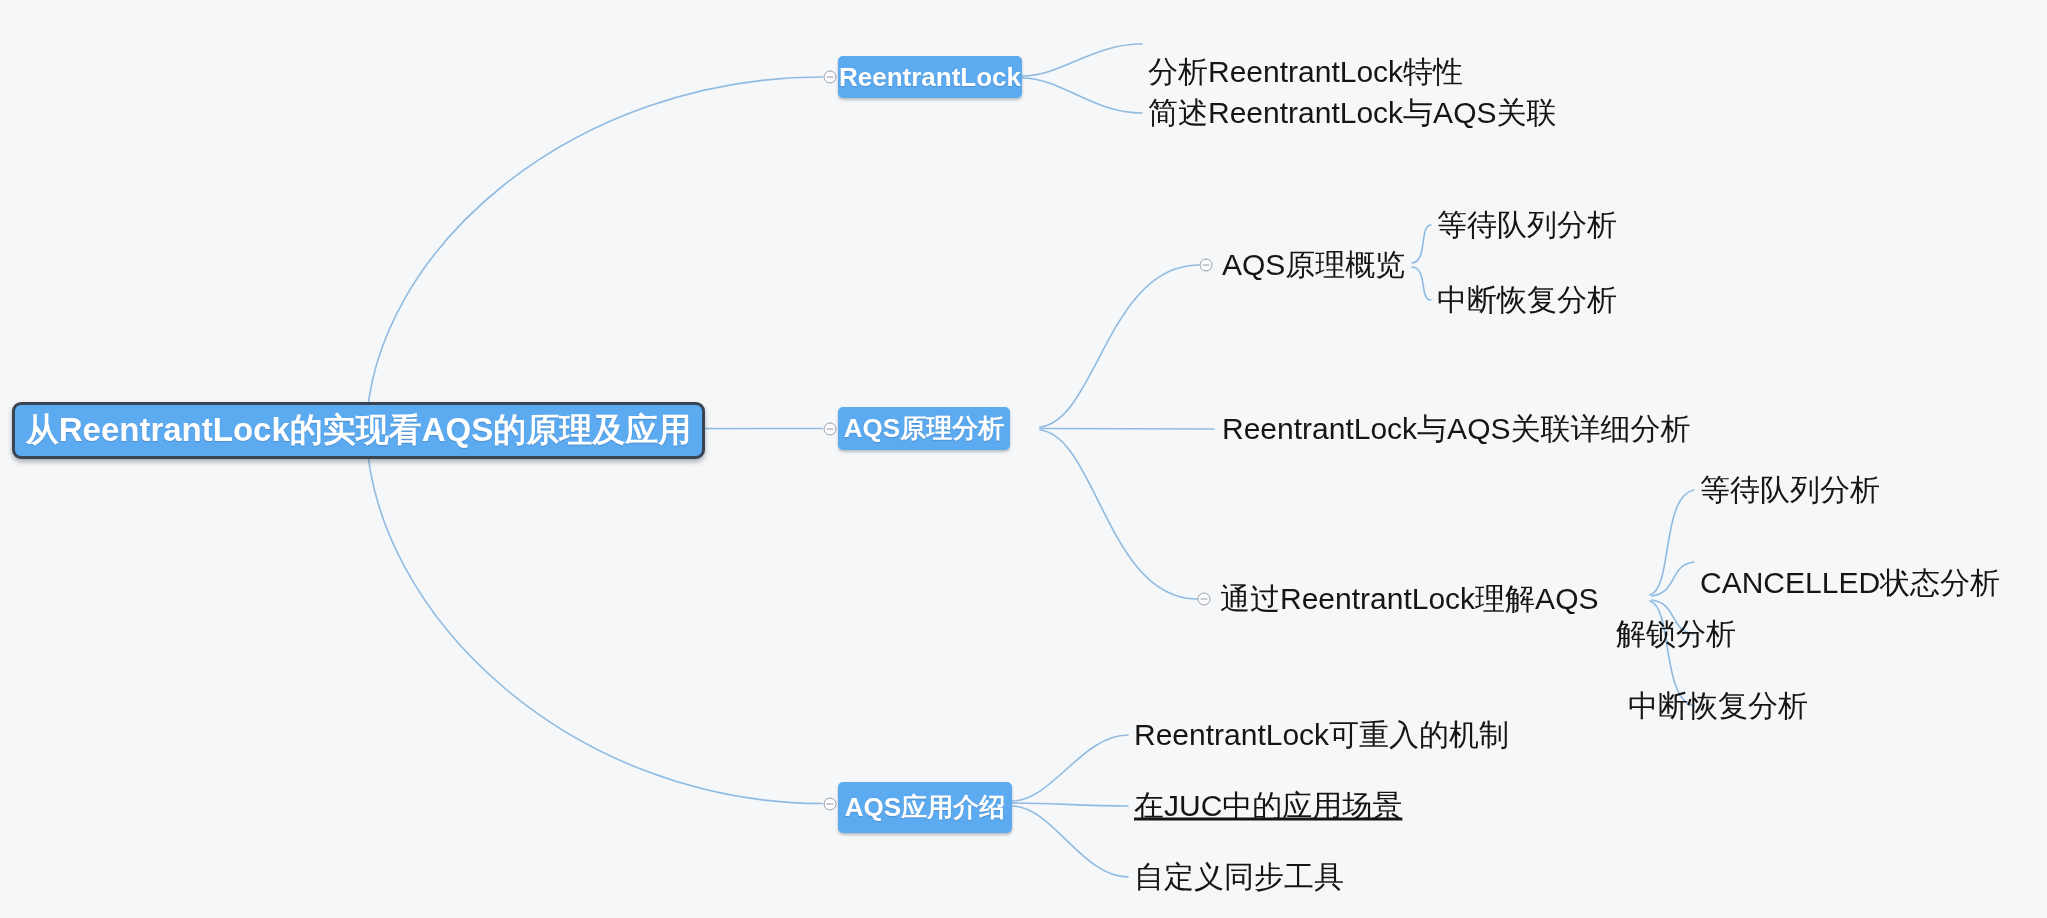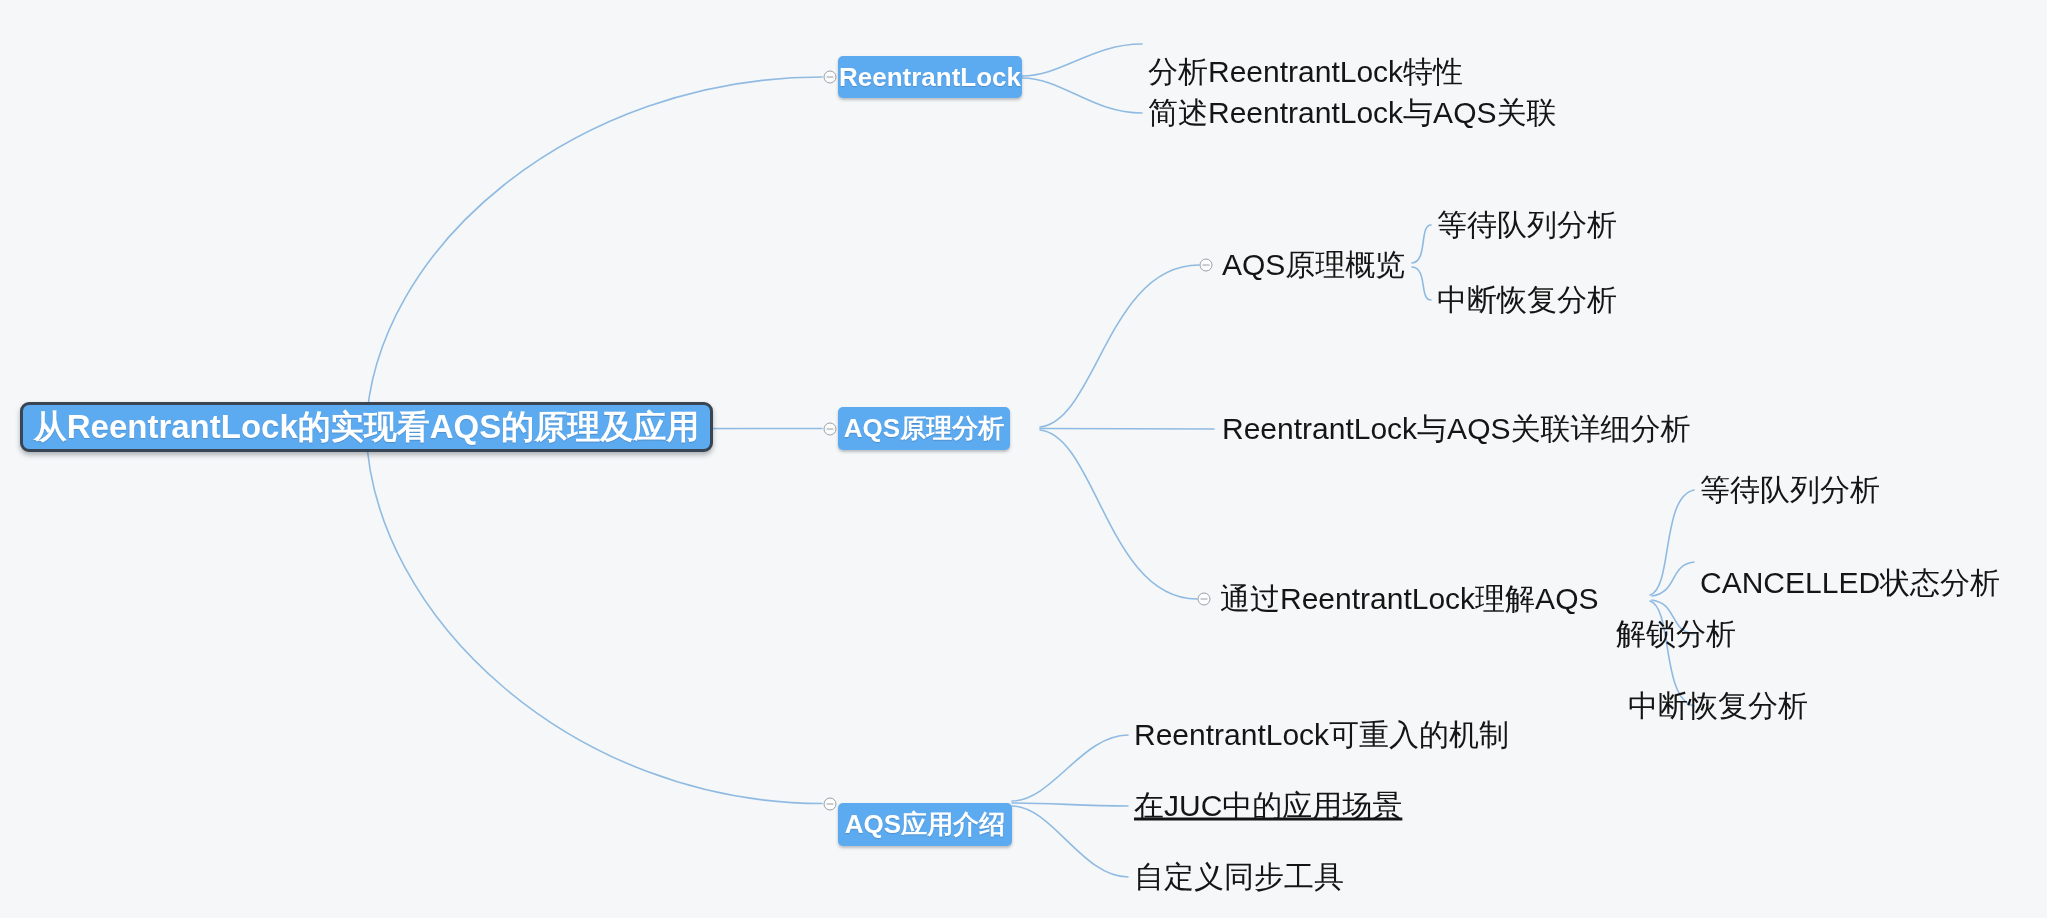--- a/index.html
+++ b/index.html
@@ -27,29 +27,29 @@
     background:var(--topic-fill);
     color:var(--topic-text);
     font-weight:bold;
     border-radius:5px;
     white-space:nowrap;
     box-shadow:0 2px 3px rgba(70,80,95,.35);
     text-shadow:0 1px 1px rgba(40,60,90,.25);
     cursor:default;
   }
   .topic.root{
-    left:20px;top:402px;width:693px;height:50px;
+    left:12px;top:402px;width:693px;height:57px;
     border:3px solid var(--root-border);
     border-radius:9px;
     font-size:33px;
     box-shadow:0 3px 5px rgba(60,70,85,.4);
   }
   .topic.b1{left:838px;top:56px;width:184px;height:42px;font-size:26px;}
   .topic.b2{left:838px;top:407px;width:172px;height:43px;font-size:26px;}
-  .topic.b3{left:838px;top:782px;width:174px;height:43px;font-size:26px;margin-top:21px;}
+  .topic.b3{left:838px;top:782px;width:174px;height:51px;font-size:26px;}
   .leaf{
     position:absolute;z-index:3;
     transform:translateY(-50%);
     font-size:30px;
     color:var(--leaf-text);
     white-space:nowrap;
     cursor:default;
   }
   .collapse{
     position:absolute;z-index:4;

